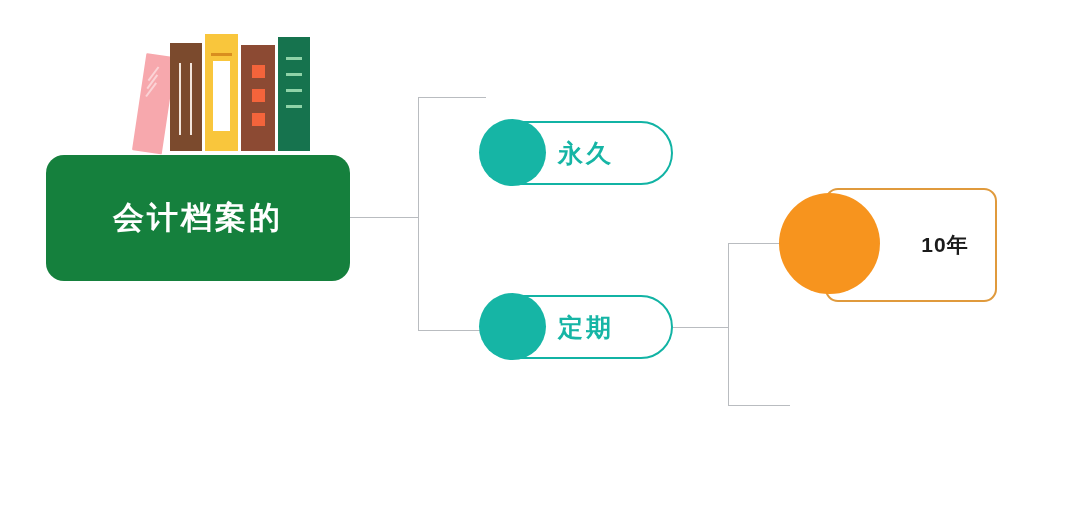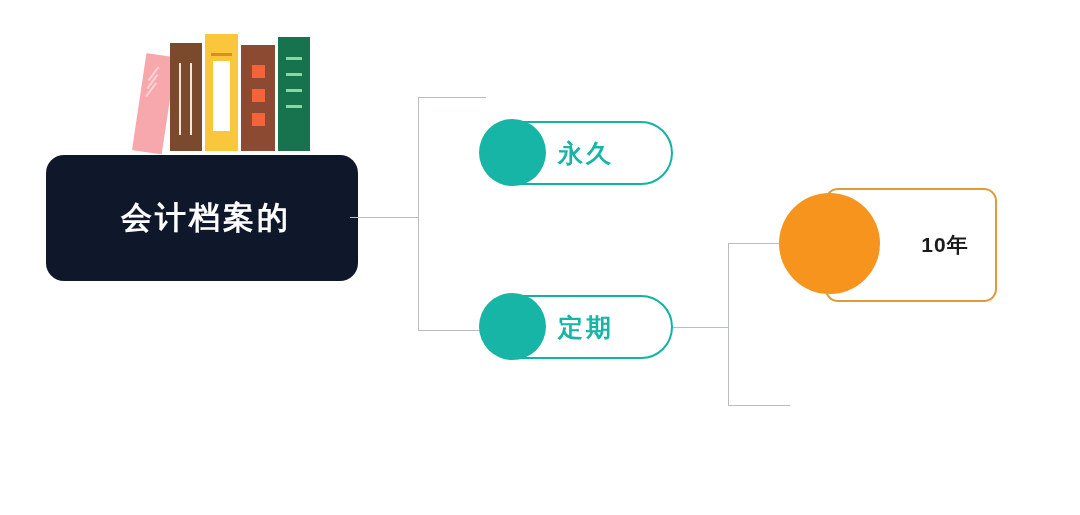--- a/index.html
+++ b/index.html
@@ -26,22 +26,22 @@
                     background:#FFFFFF;}
   .bk-yellow .cap{position:absolute;left:6px;top:19px;width:21px;height:3px;
                   background:#D98E1F;}
   .bk-brown2{left:115px;width:34px;height:106px;background:#8C4A33;}
   .bk-brown2 .sq{position:absolute;left:11px;width:13px;height:13px;background:#F4643B;}
   .bk-green{left:152px;width:32px;height:114px;background:#16734E;}
   .bk-green .dash{position:absolute;left:8px;width:16px;height:3px;background:#8FD3A8;}
 
   
   #root-node{position:absolute;left:46px;top:155px;width:304px;height:126px;
-             background:#0f172a;border-radius:18px;display:flex;flex-direction:column;
-             align-items:center;justify-content:center;padding-left:8px;}
+             background:#15803d;border-radius:18px;display:flex;flex-direction:column;
+             align-items:center;justify-content:center;}
   #root-node .rl{color:#ffffff;font-size:31px;font-weight:700;line-height:1.28;
                  letter-spacing:3px;white-space:nowrap;}
 
   
   .teal-node{position:absolute;width:193px;height:64px;}
   .teal-node .pill{position:absolute;left:0;top:0;width:193px;height:64px;
                    box-sizing:border-box;background:#ffffff;border:2px solid #11B3A4;
                    border-radius:32px;}
   .teal-node .circ{position:absolute;left:-1px;top:-2px;width:67px;height:67px;
                    border-radius:50%;background:#16B5A5;}

